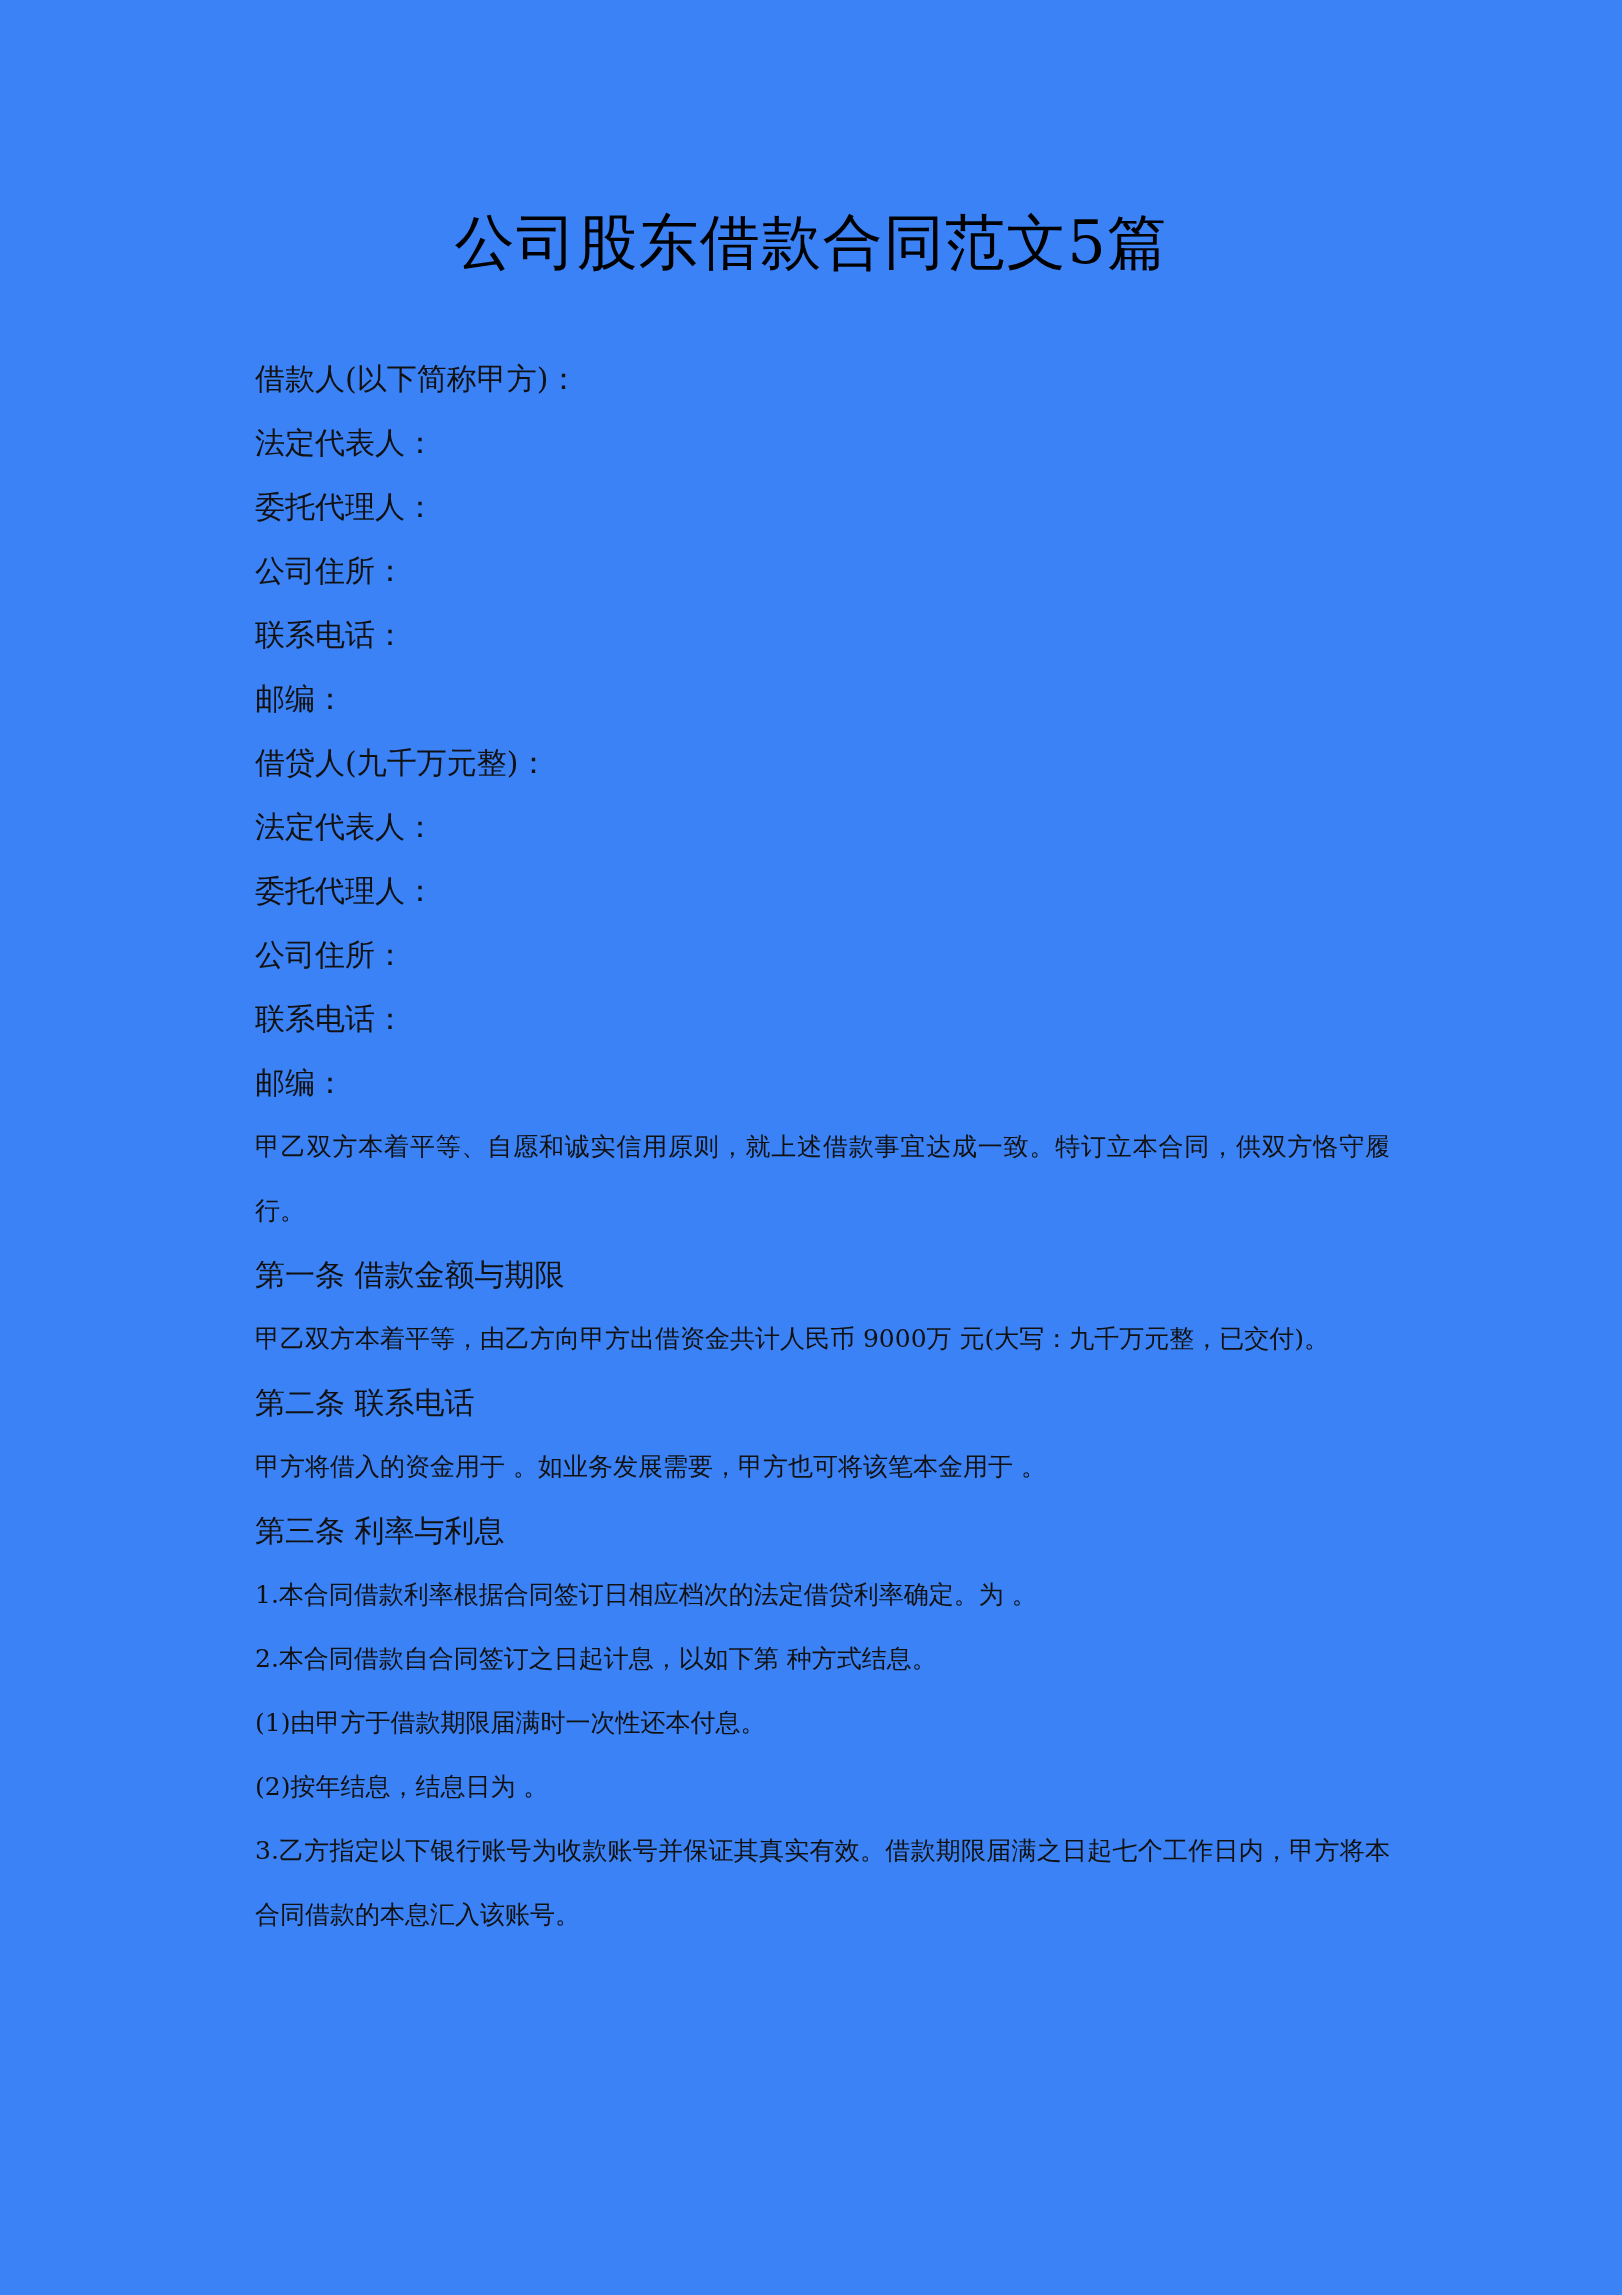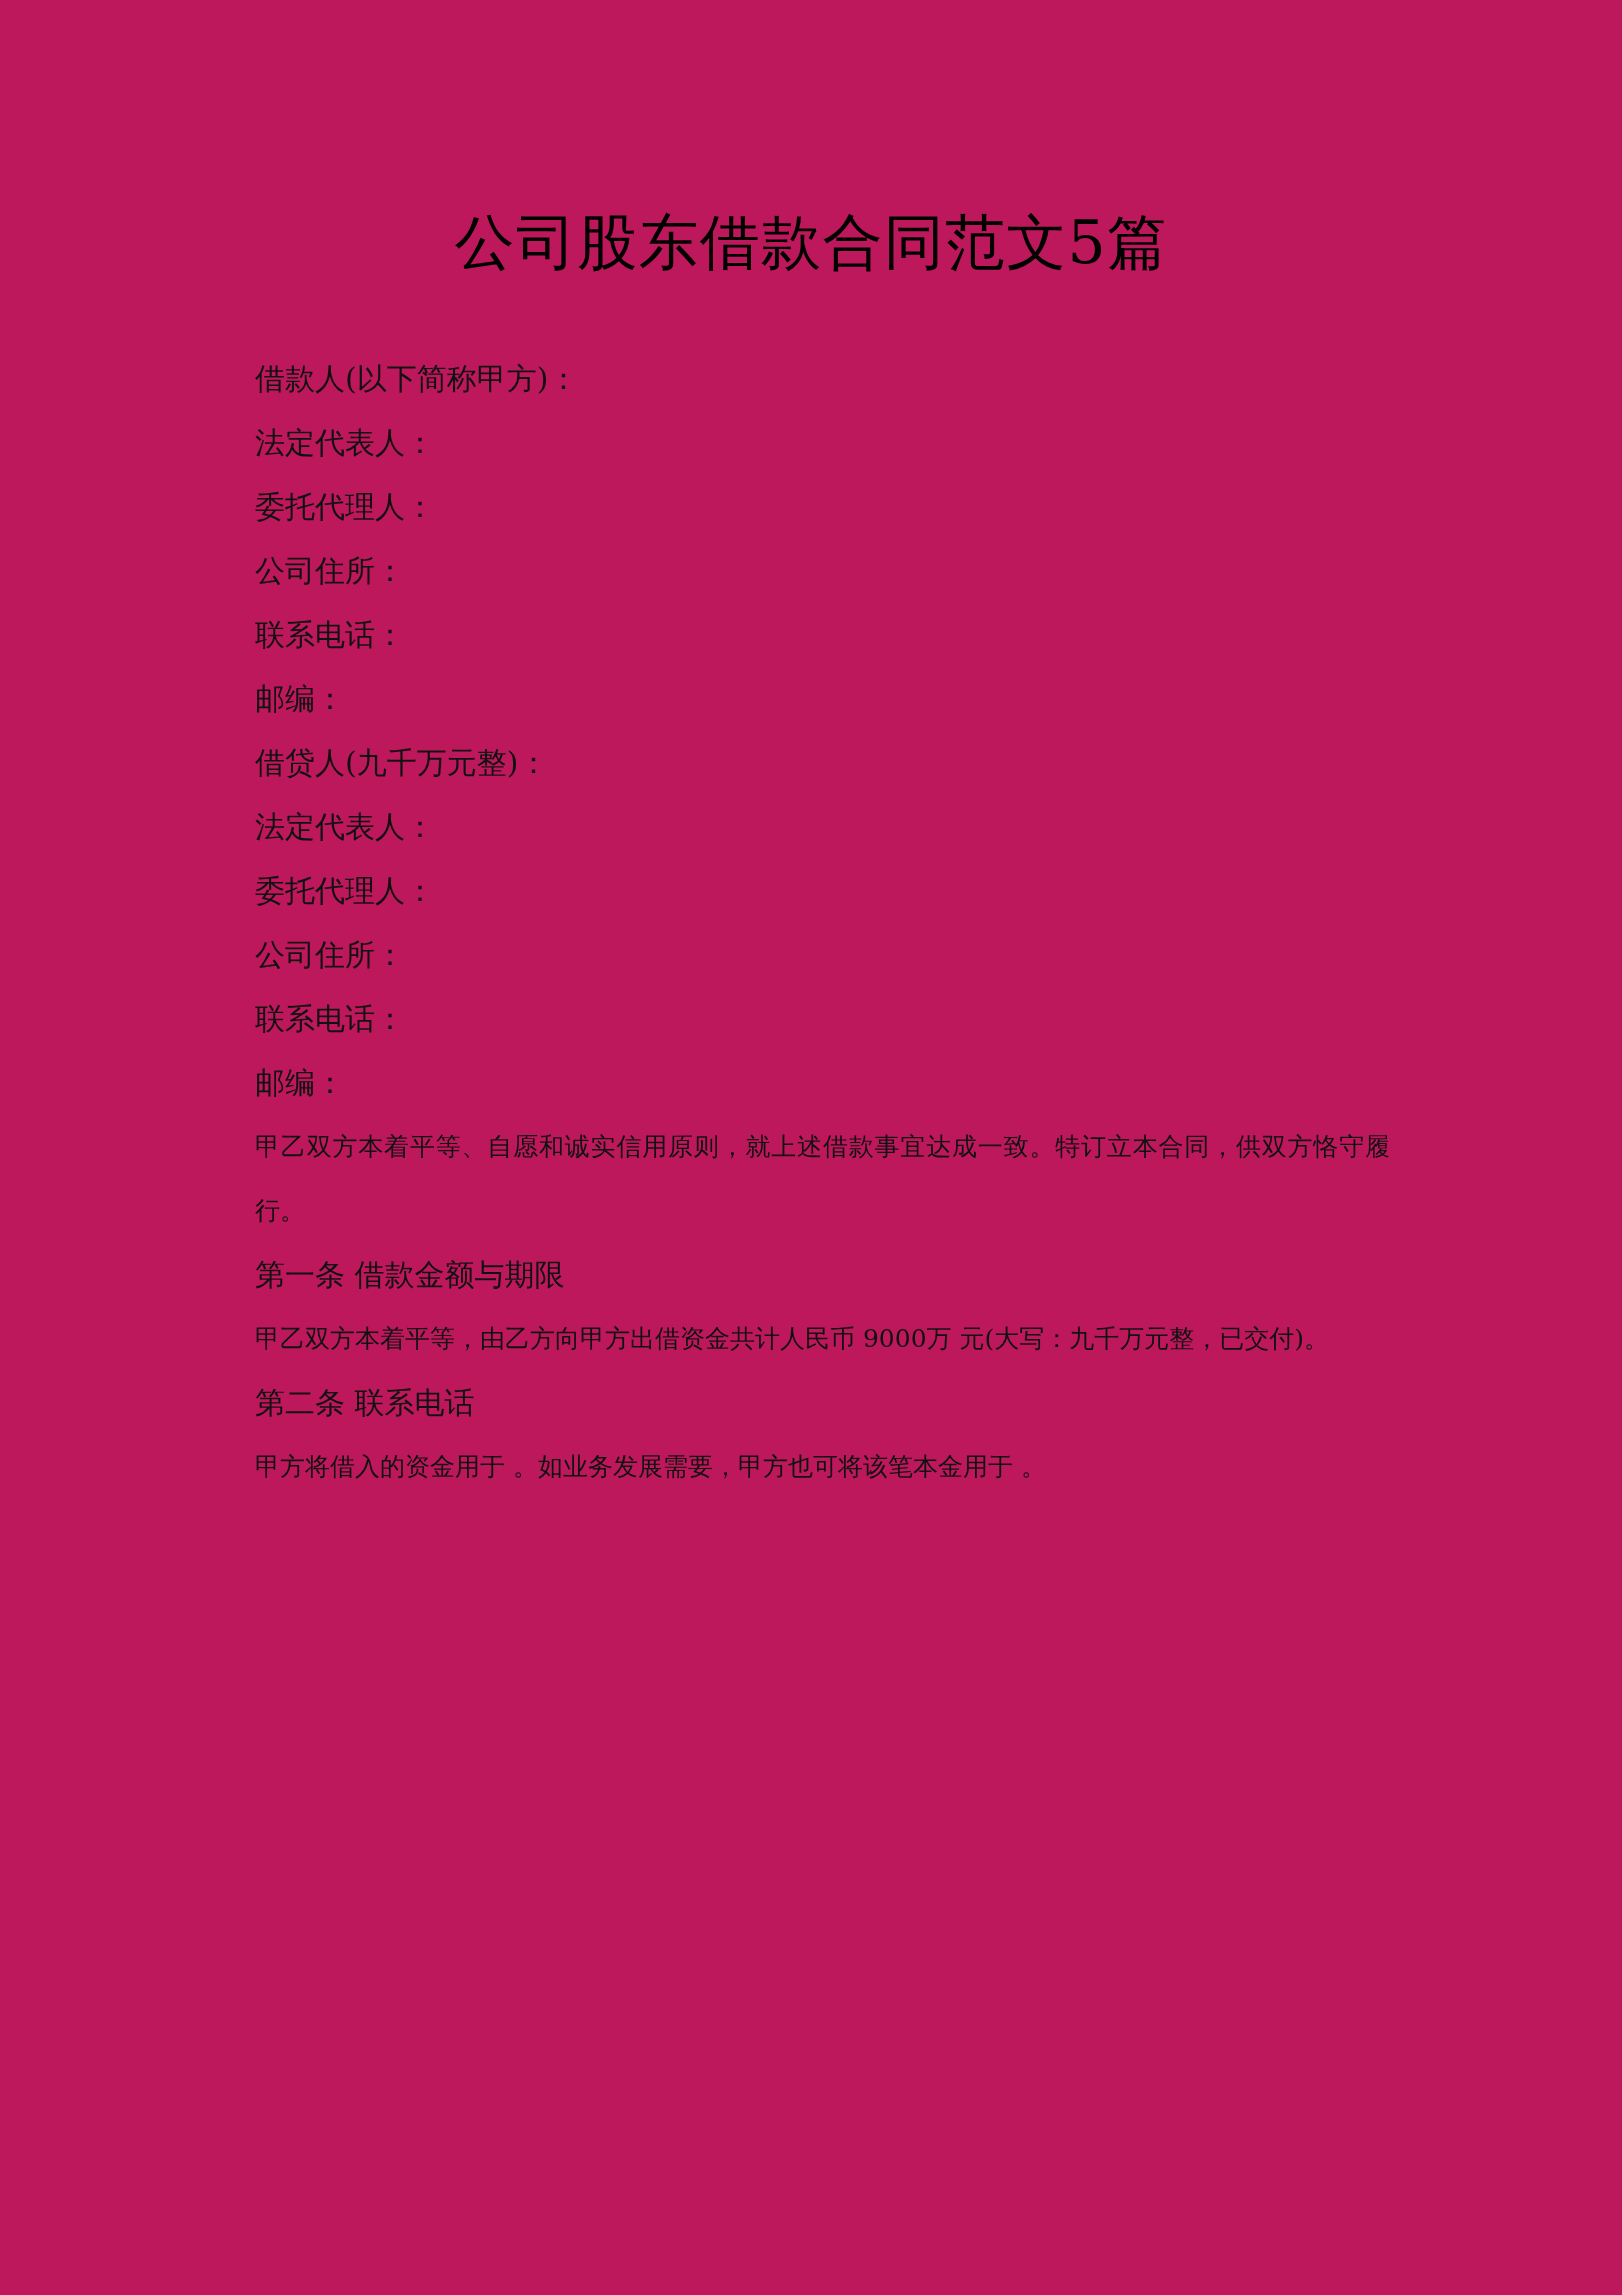--- a/index.html
+++ b/index.html
@@ -13,21 +13,21 @@
     position: relative;
     overflow: hidden;
     color: #111111;
     font-family: "DejaVu Serif", "Liberation Serif", serif;
   }
   .page {
     position: absolute;
     left: 0; top: 0;
     width: 1623px;
     height: 2295px;
-    background: #be185d;
+    background: #3b82f6;
   }
   .title {
     position: absolute;
     top: 196px;
     left: 0;
     width: 1623px;
     text-align: center;
     font-size: 60px;
     line-height: 92px;
     font-weight: normal;
@@ -90,16 +90,24 @@
     <section>
       <p class="line">第一条 借款金额与期限</p>
       <p class="para">甲乙双方本着平等，由乙方向甲方出借资金共计人民币 9000万 元(大写：九千万元整，已交付)。</p>
     </section>
 
     <section>
       <p class="line">第二条 联系电话</p>
       <p class="para">甲方将借入的资金用于 。如业务发展需要，甲方也可将该笔本金用于 。</p>
     </section>
 
+    <section>
+      <p class="line">第三条 利率与利息</p>
+      <p class="para">1.本合同借款利率根据合同签订日相应档次的法定借贷利率确定。为 。</p>
+      <p class="para">2.本合同借款自合同签订之日起计息，以如下第 种方式结息。</p>
+      <p class="para">(1)由甲方于借款期限届满时一次性还本付息。</p>
+      <p class="para">(2)按年结息，结息日为 。</p>
+      <p class="para">3.乙方指定以下银行账号为收款账号并保证其真实有效。借款期限届满之日起七个工作日内，甲方将本合同借款的本息汇入该账号。</p>
+    </section>
 
   </div>
 </div>
 
 
 </body></html>

